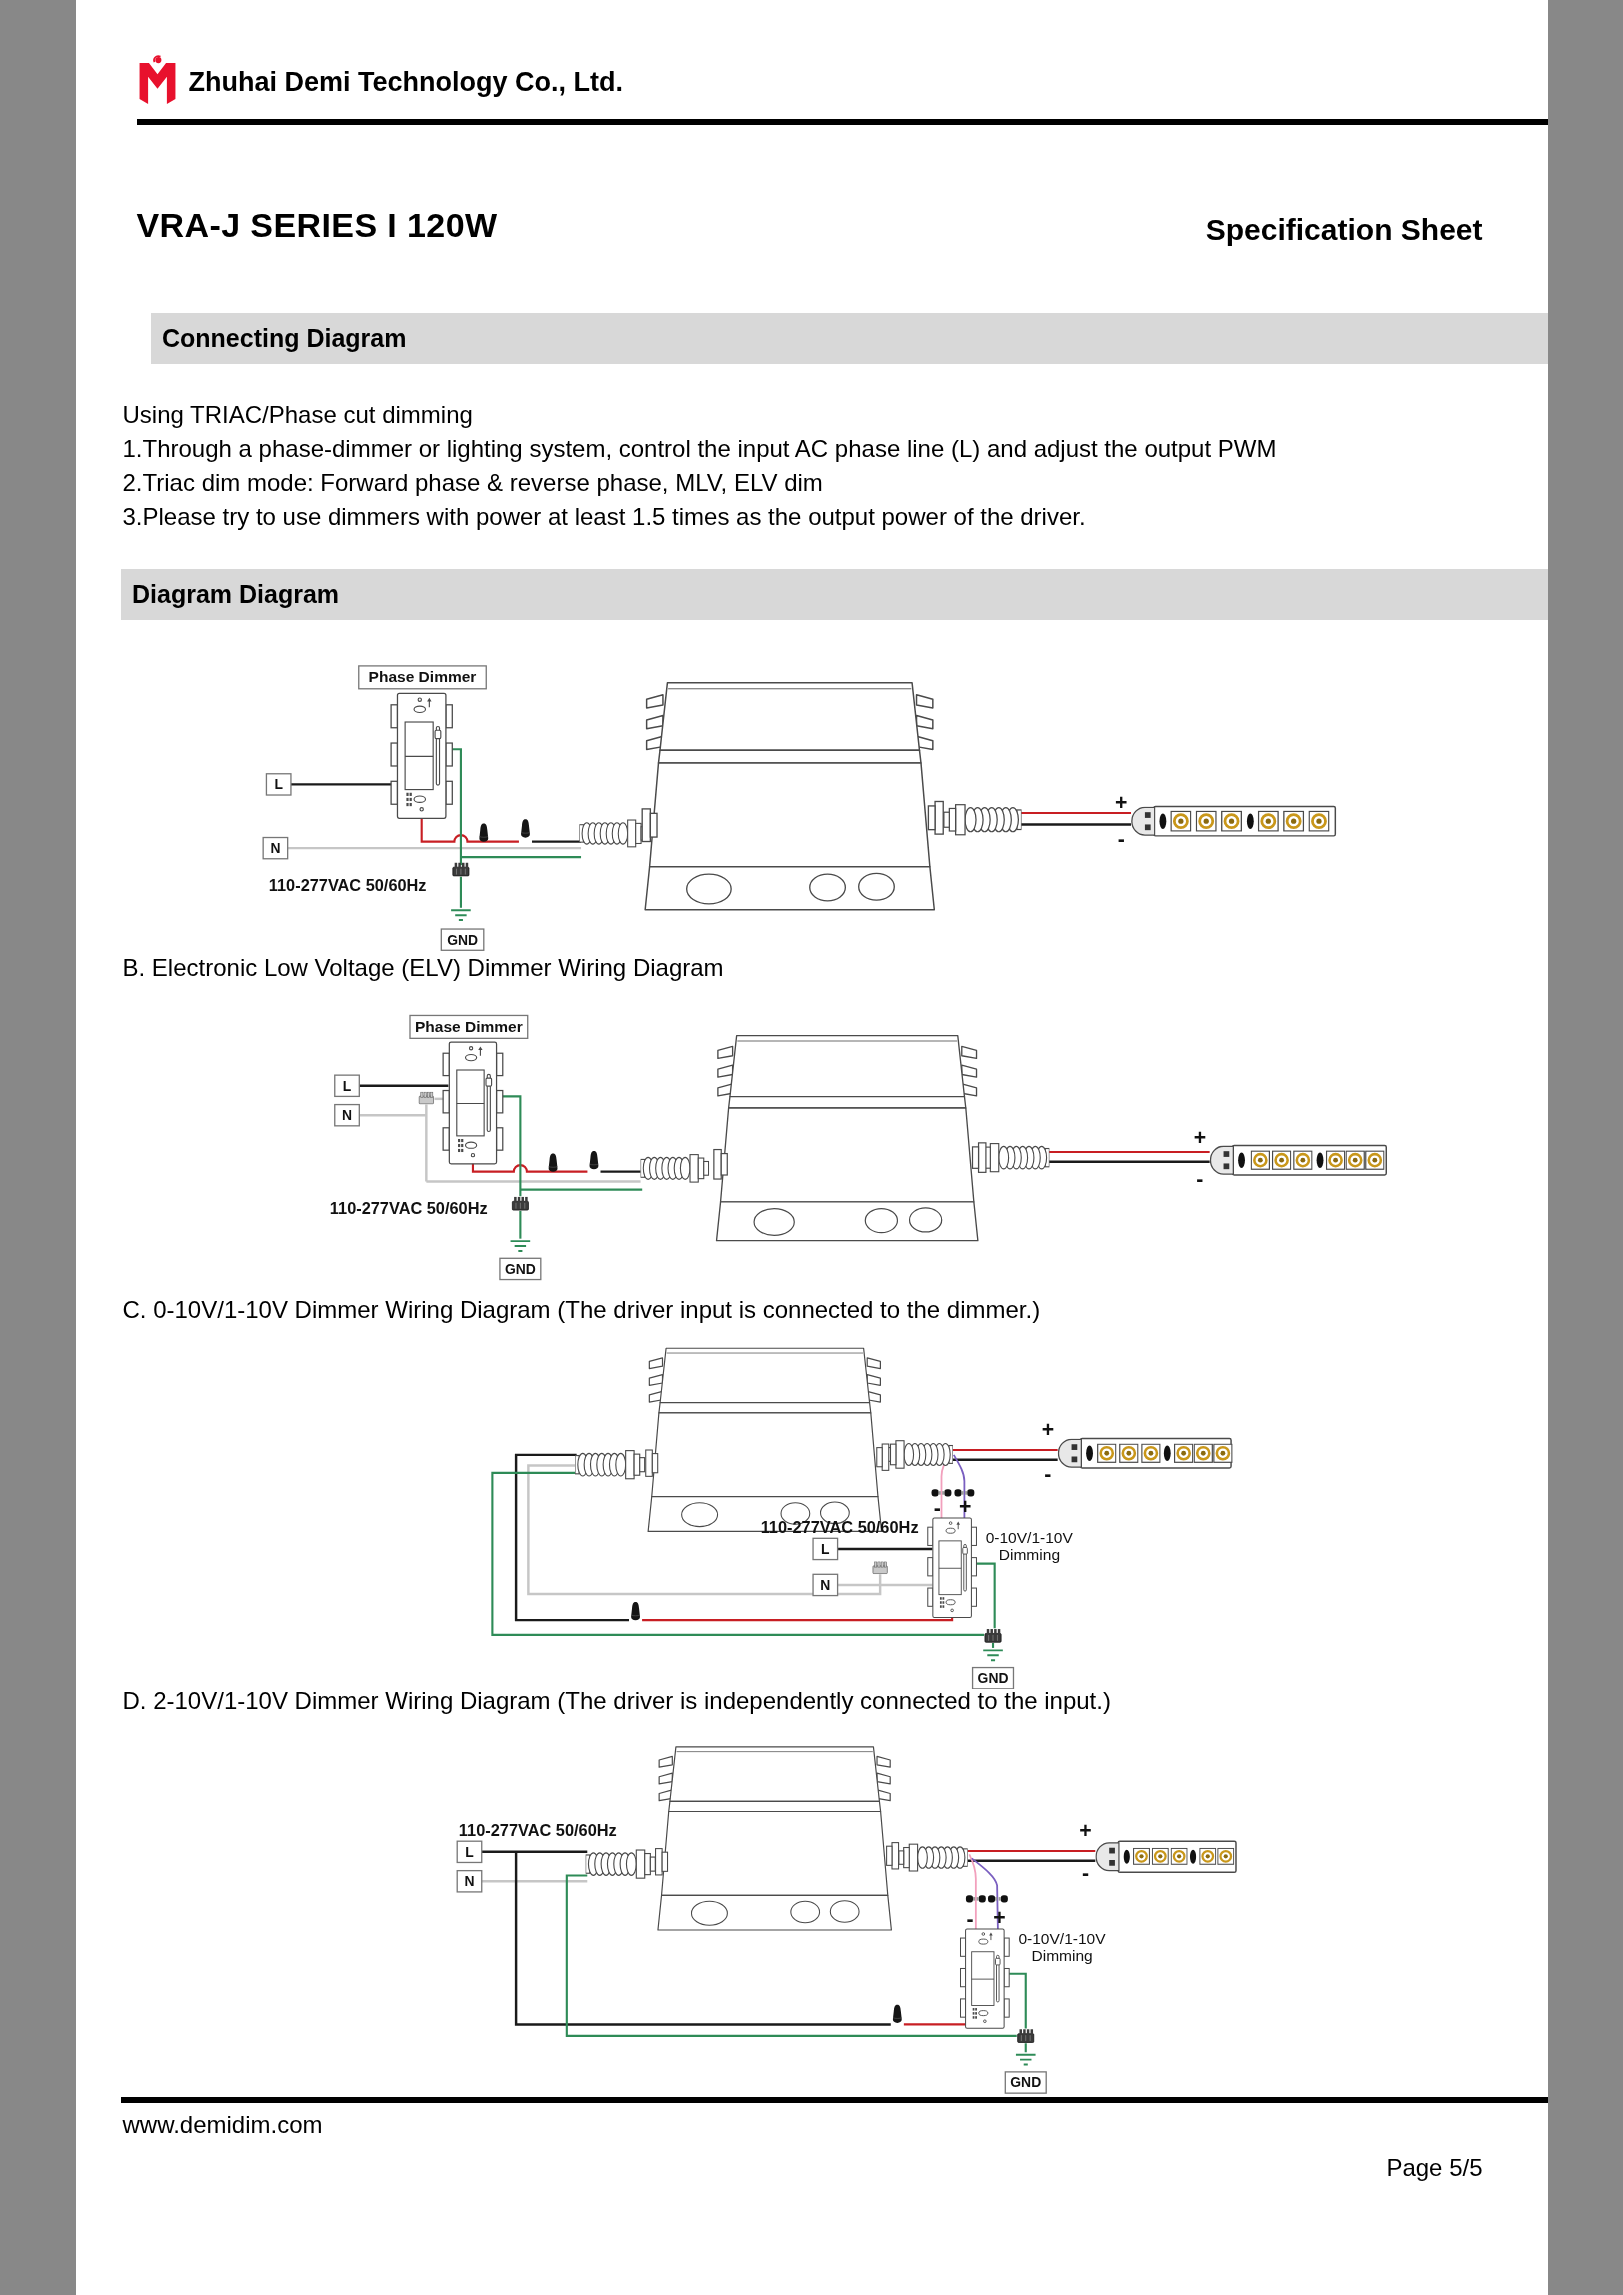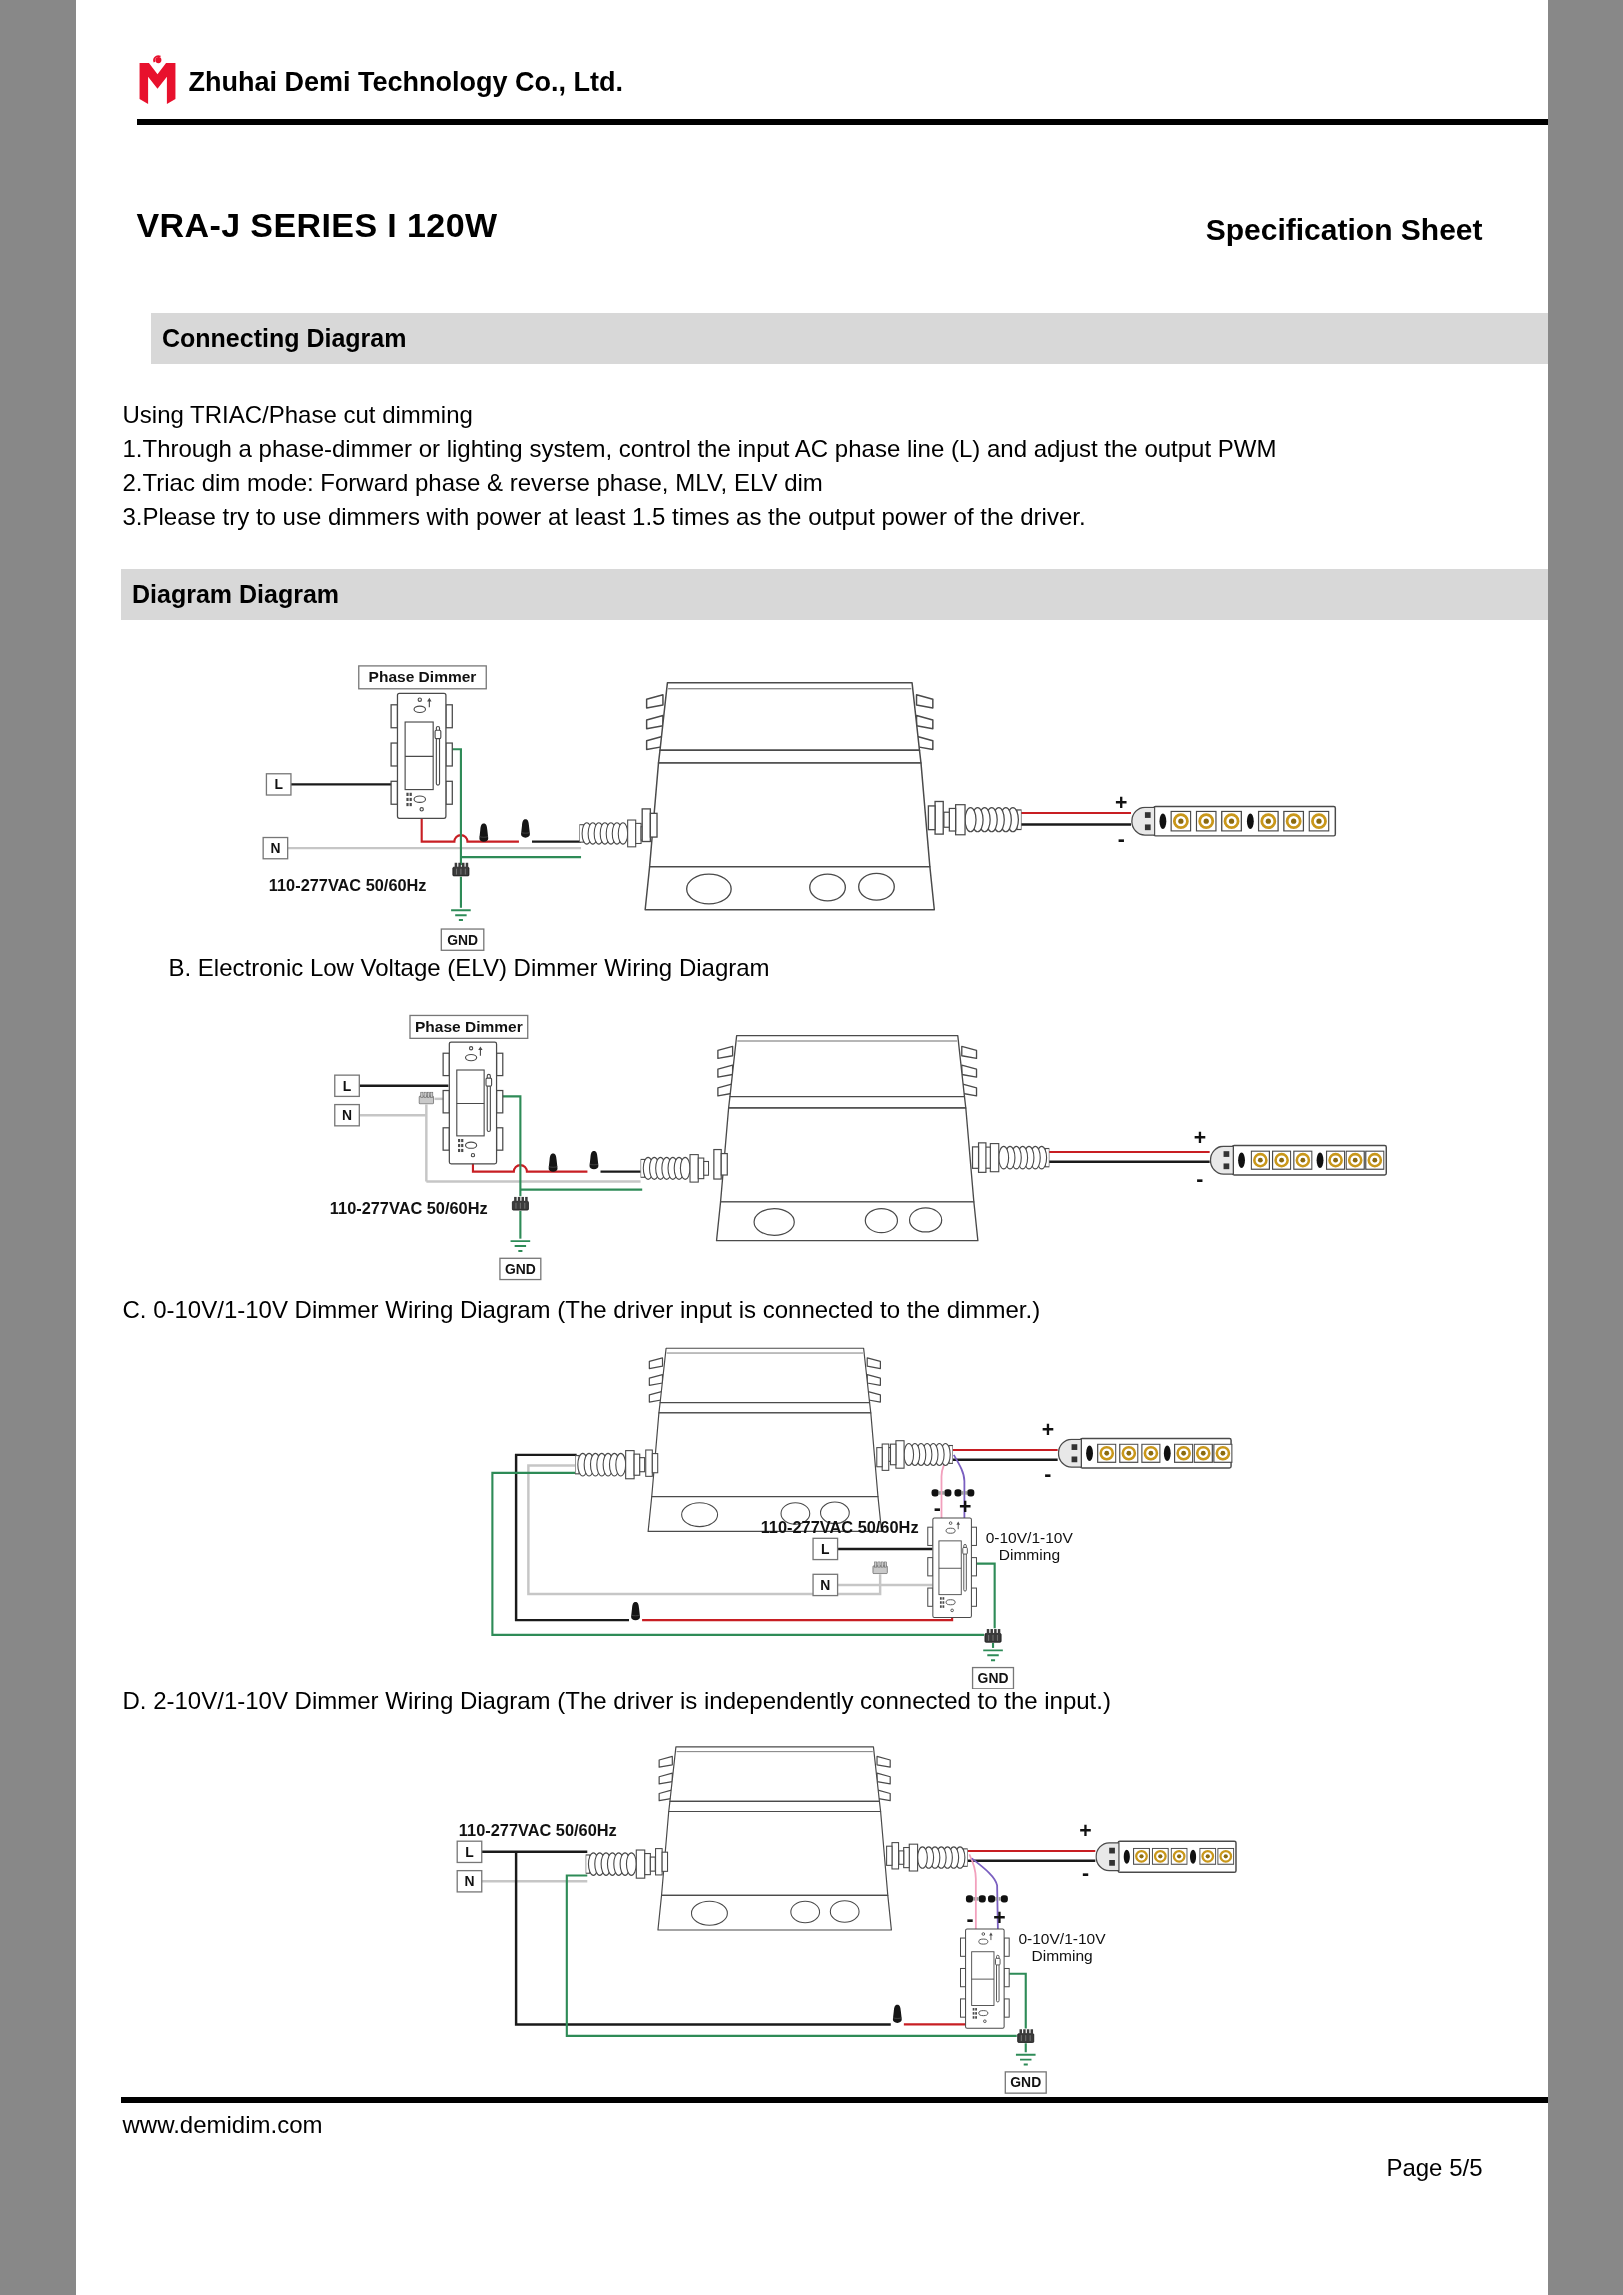--- a/index.html
+++ b/index.html
@@ -8,21 +8,21 @@
   .abs{position:absolute;}
   .company{left:113px;top:67px;font-size:27px;font-weight:bold;}
   .hrule{left:61px;top:119px;width:1497px;height:5.7px;background:#000;}
   .product{left:61px;top:206px;font-size:34px;font-weight:bold;letter-spacing:0.4px;}
   .doctype{right:65px;top:213px;font-size:30px;font-weight:bold;}
   .banner{left:45px;width:1513px;height:51px;background:#d8d8d8;
           font-size:25px;font-weight:bold;line-height:51px;padding-left:11.5px;box-sizing:border-box;}
   .b1{top:313px;margin-left:30px;} .b2{top:569px;}
   .notes{left:47px;top:398px;font-size:24px;line-height:34px;}
   .h-dia{left:47px;font-size:24px;}
-  .hA{top:630px;} .hB{top:954px;margin-left:46px;} .hC{top:1296px;} .hD{top:1687px;}
+  .hA{top:630px;} .hB{top:954px;} .hC{top:1296px;} .hD{top:1687px;}
   .frule{left:45px;top:2097px;width:1513px;height:5.7px;background:#000;}
   .fsite{left:47px;top:2111px;font-size:24px;}
   .fpage{right:65px;top:2111px;font-size:24px;margin-top:43px;}
   .diag{left:0;}
   svg text{font-family:"Liberation Sans",sans-serif;}
   .w-blk{stroke:#1a1a1a;stroke-width:3;fill:none;}
   .w-gry{stroke:#c6c6c6;stroke-width:3;fill:none;}
   .w-red{stroke:#c81e23;stroke-width:2.6;fill:none;}
   .w-grn{stroke:#2e8b57;stroke-width:2.6;fill:none;}
   .w-pnk{stroke:#f2a0bd;stroke-width:2.2;fill:none;}

